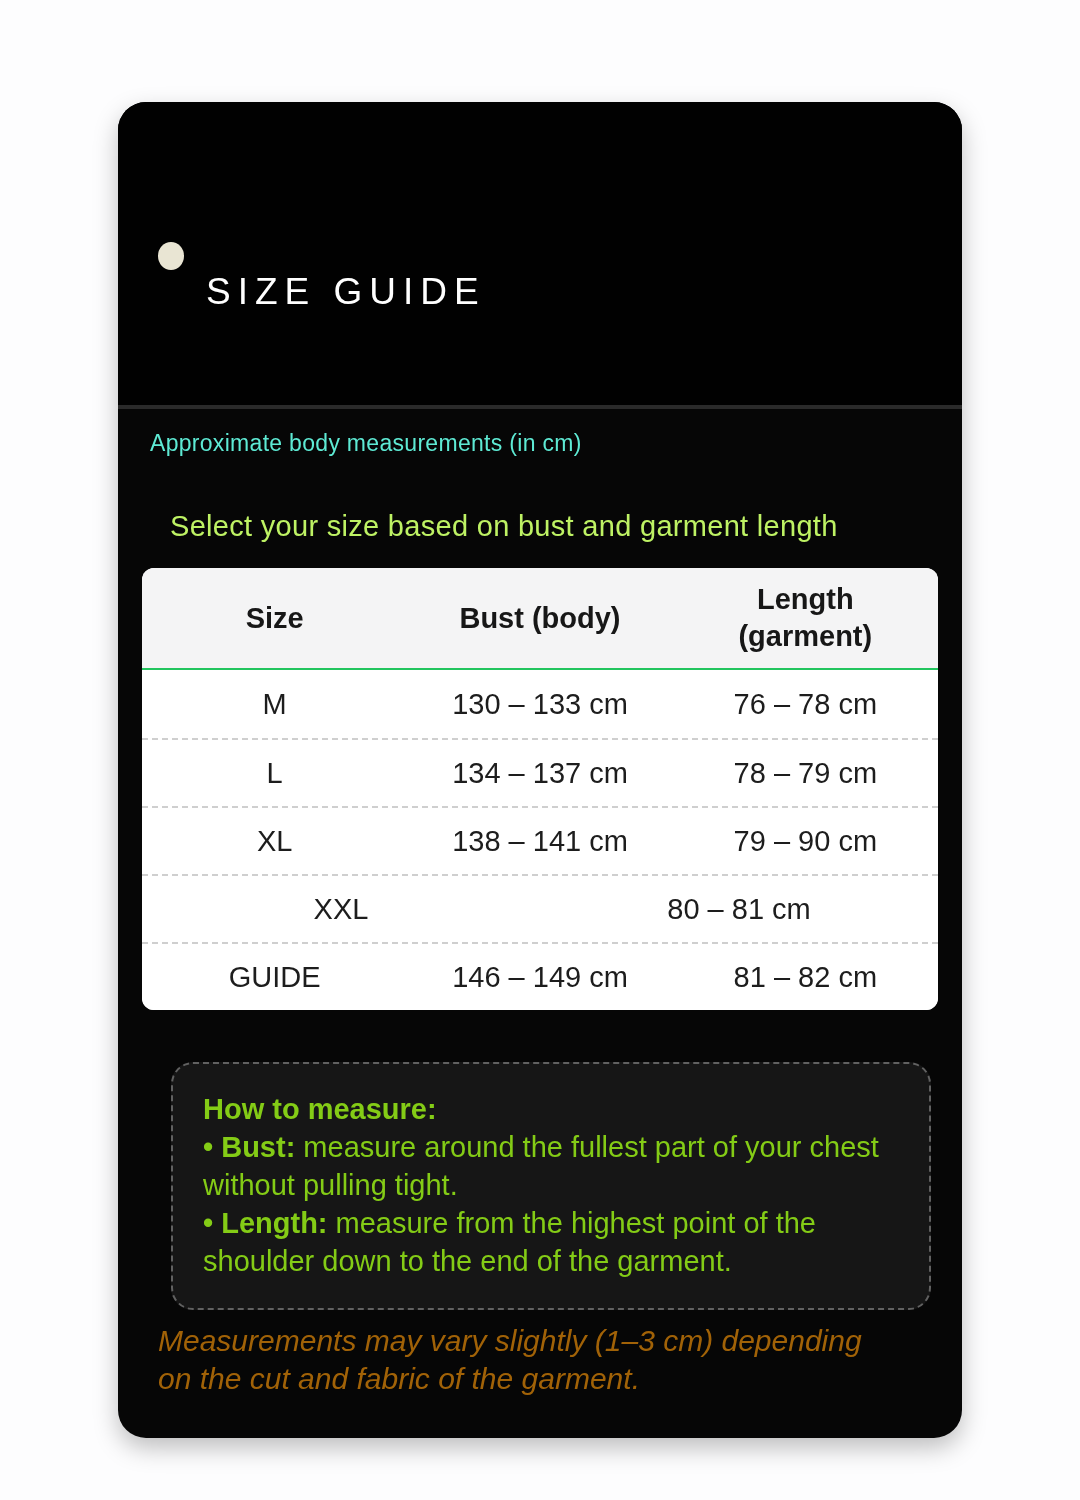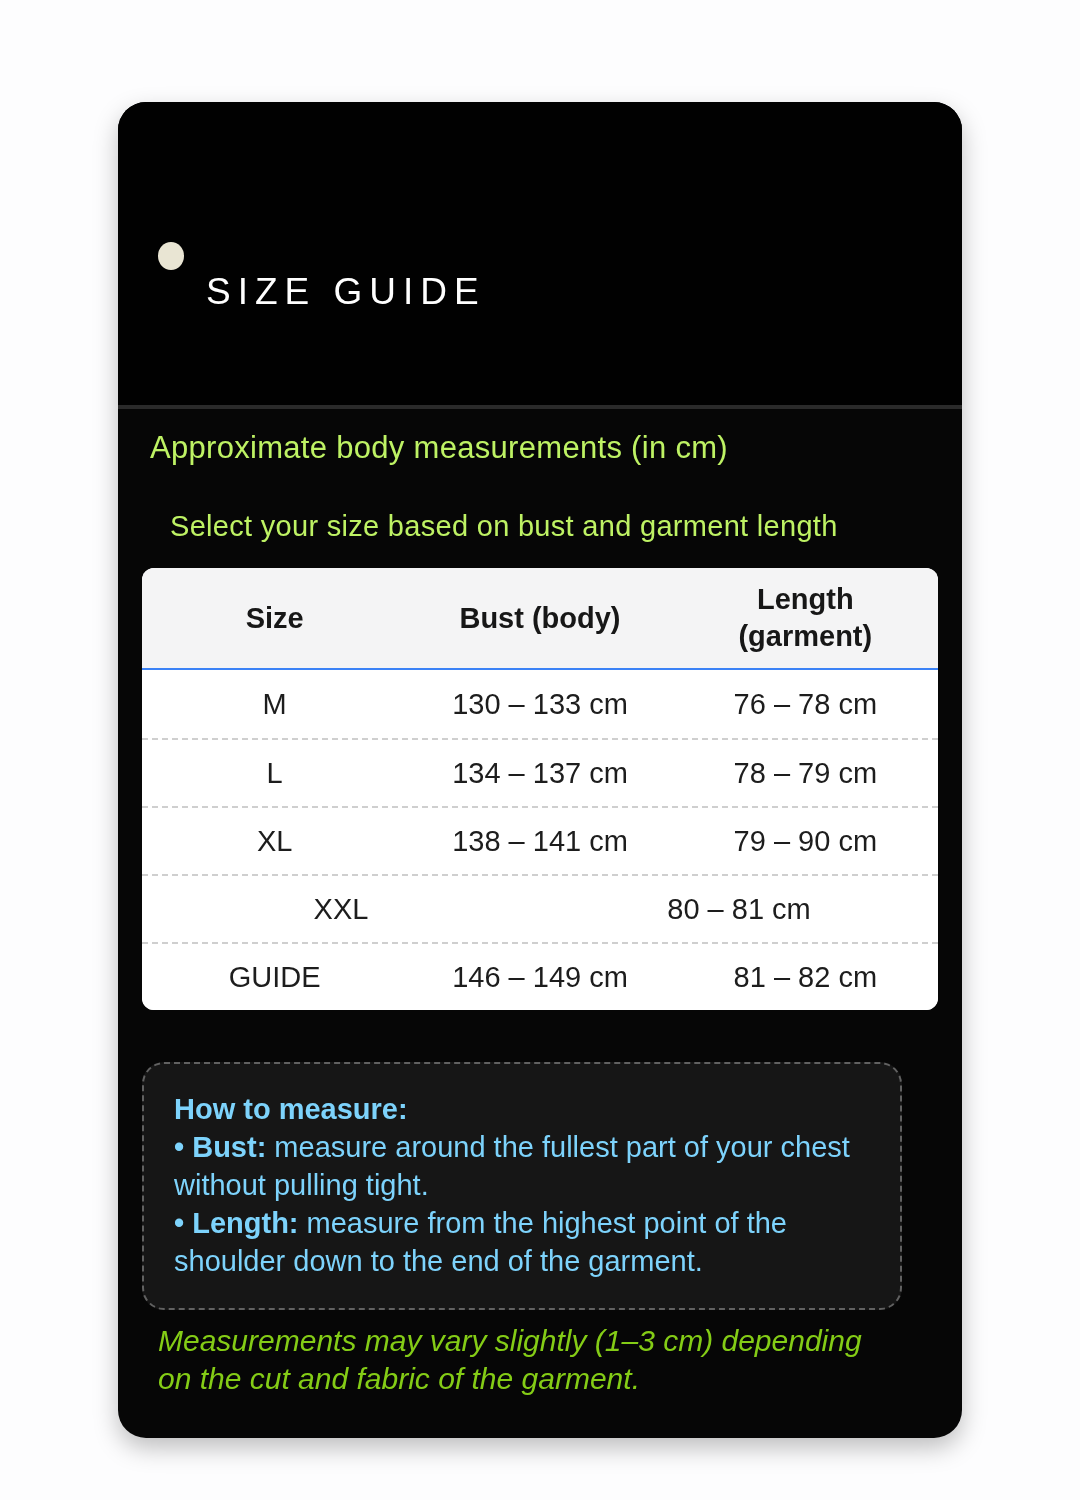--- a/index.html
+++ b/index.html
@@ -55,22 +55,22 @@
     left: 0;
     top: 303px;
     width: 100%;
     height: 4px;
     background: #2a2a2a;
   }
   .subtitle {
     position: absolute;
     left: 32px;
     top: 328px;
-    font-size: 31px;
-    color: #bef264;
+    font-size: 23px;
+    color: #5eead4;
     letter-spacing: 0.3px;
   }
   .hint {
     position: absolute;
     left: 52px;
     top: 408px;
     font-size: 29px;
     color: #bef264;
     letter-spacing: 0.3px;
   }
@@ -81,21 +81,21 @@
     width: 796px;
     border-radius: 12px;
     overflow: hidden;
     background: #ffffff;
   }
   .thead {
     display: flex;
     align-items: center;
     height: 102px;
     background: #f4f4f5;
-    border-bottom: 2px solid #3b82f6;
+    border-bottom: 2px solid #22c55e;
   }
   .thead .cell {
     font-weight: 700;
     font-size: 29px;
     color: #171717;
   }
   .cell {
     flex: 1 1 33.333%;
     display: flex;
     justify-content: center;
@@ -108,44 +108,44 @@
     display: flex;
     align-items: center;
     height: 68px;
     background: #ffffff;
     font-size: 29px;
     color: #1d1d1d;
   }
   .trow + .trow { border-top: 2px dashed #cfcfcf; }
   .measure-box {
     position: absolute;
-    left: 24px;
+    left: 53px;
     top: 960px;
     width: 760px;
     min-height: 236px;
     background: #161616;
     border: 2px dashed #616161;
     border-radius: 22px;
     padding: 26px 30px 28px 30px;
-    color: #7dd3fc;
+    color: #84cc16;
     font-size: 29px;
     line-height: 38px;
   }
   .measure-title { font-weight: 700; }
   .m-item { }
   .m-label { font-weight: 700; text-align: center; }
   .note {
     position: absolute;
     left: 40px;
     top: 1220px;
     width: 744px;
     font-style: italic;
     font-size: 30px;
     line-height: 38px;
-    color: #84cc16;
+    color: #a16207;
   }
 </style>
 </head>
 <body>
 
 <div class="canvas">
   <div class="card">
 
     <div class="card-header">
       <span class="accent-dot"></span>

